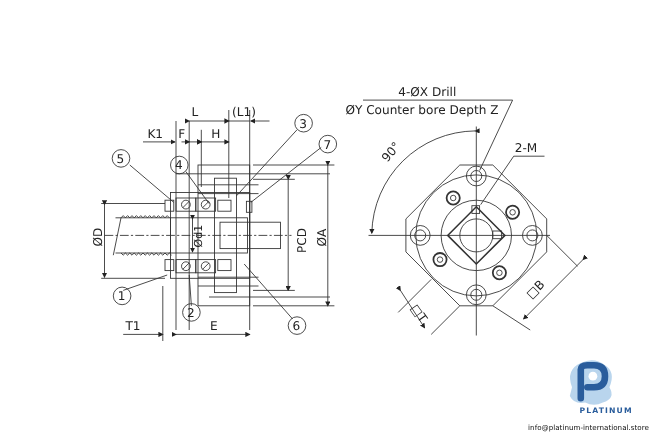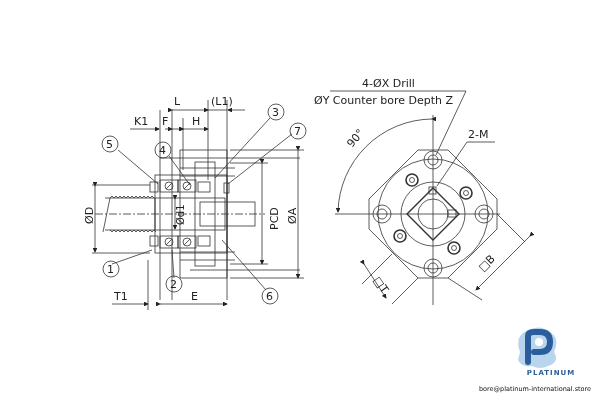--- a/index.html
+++ b/index.html
@@ -200,14 +200,14 @@
   </g>
 </svg>
 
 <div class="logo-wrap">
   <svg width="130" height="50" viewBox="0 0 130 50">
     <path d="M50 30 Q44 14 58 8 Q70 2 80 10 Q90 16 84 30 Q90 40 78 44 Q70 48 62 44 Q52 46 48 38 Z" fill="#7fb3df" opacity="0.55"></path>
     <path d="M58 40 L58 14 Q58 10 64 10 L70 10 Q80 10 80 20 Q80 30 70 30 L64 30" fill="none" stroke="#2a5d9c" stroke-width="6" stroke-linecap="round"></path>
     <circle cx="69" cy="20" r="4" fill="#fff"></circle>
   </svg>
   <div class="brand">PLATINUM</div>
-  <div class="email">bore@platinum-international.store</div>
+  <div class="email">info@platinum-international.store</div>
 </div>
 
 </body></html>

